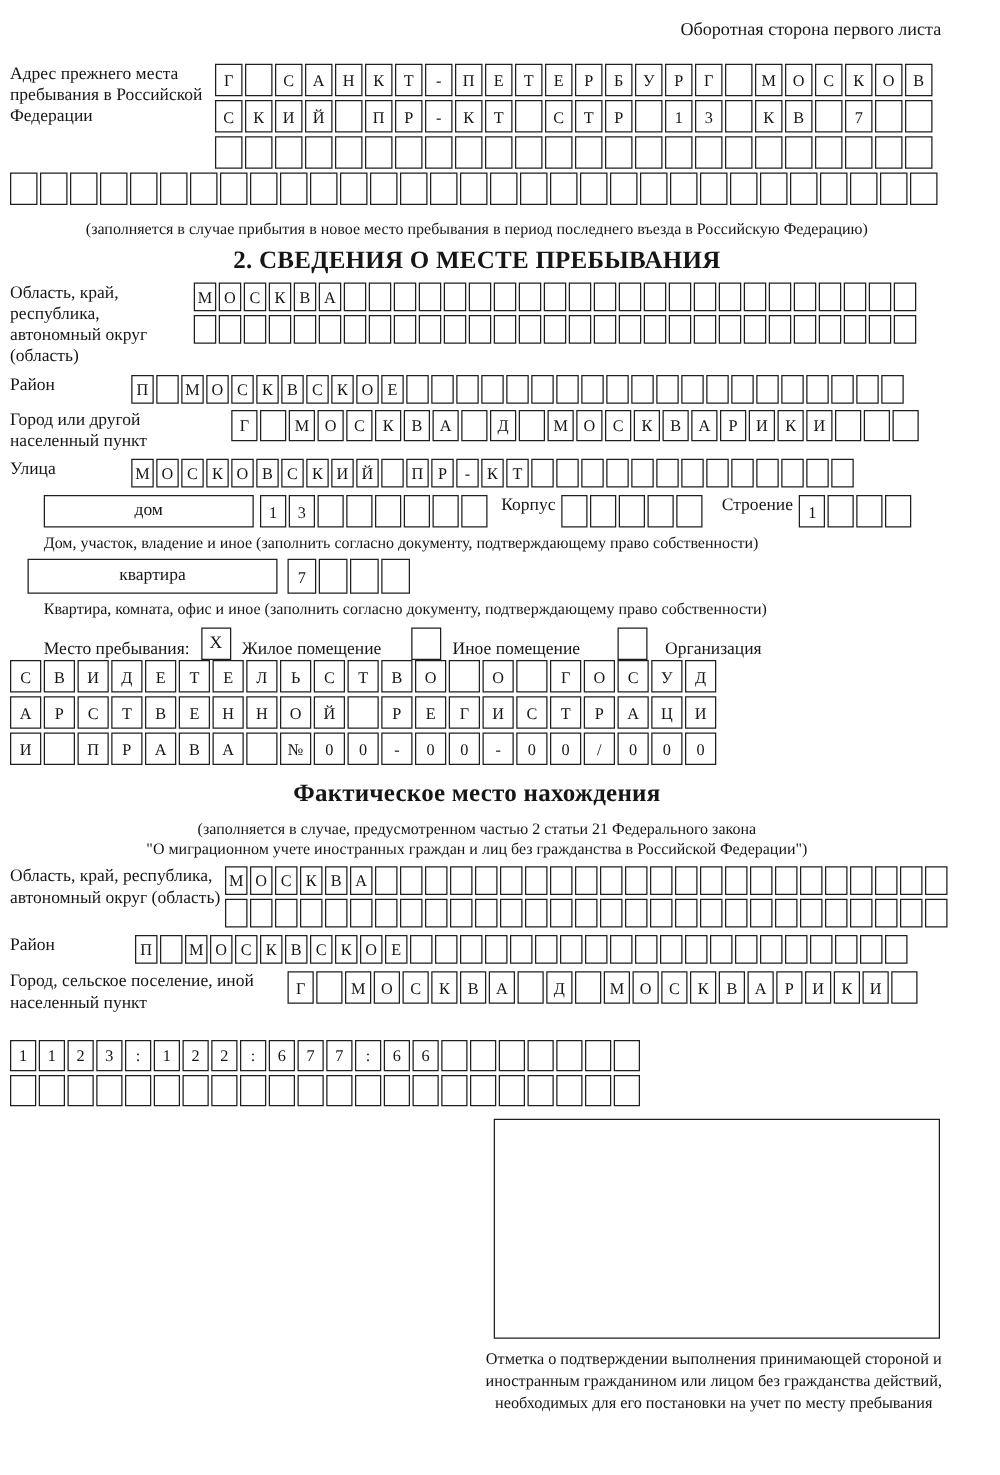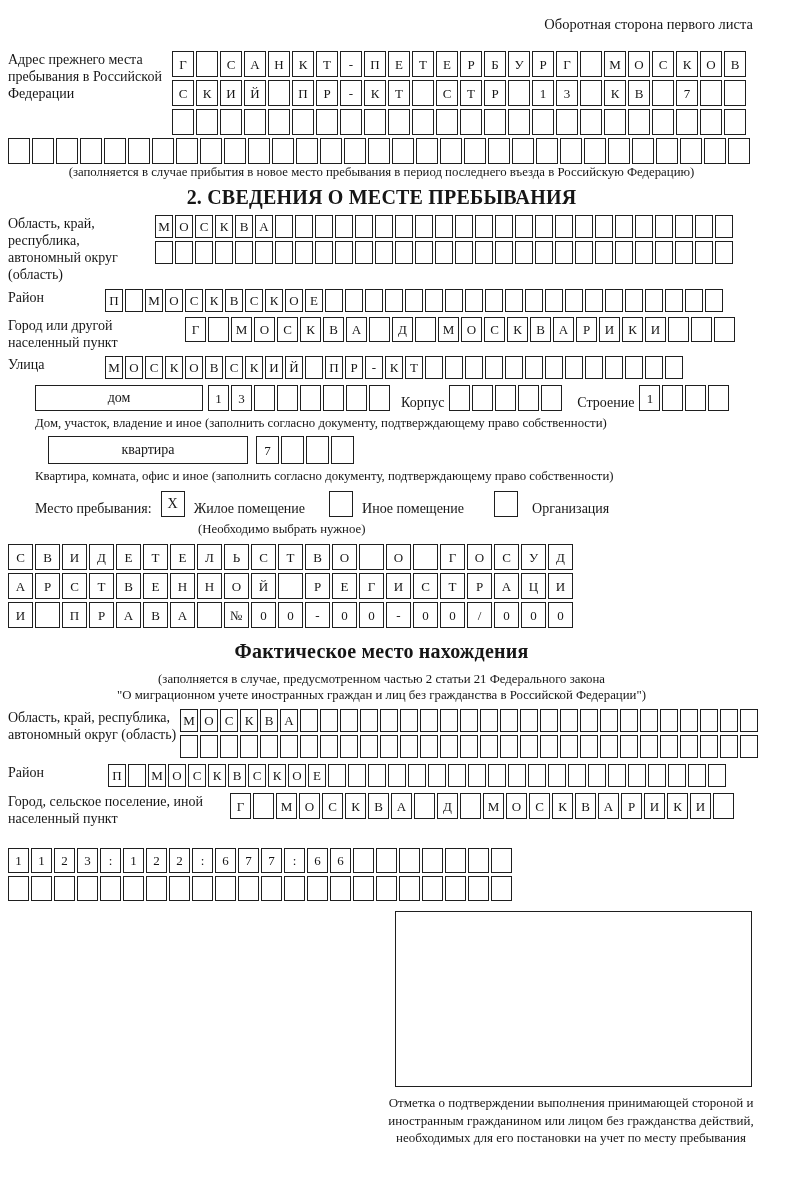--- a/index.html
+++ b/index.html
@@ -147,21 +147,21 @@
       <span class="cell"></span>
       <span class="cell"></span>
       <span class="cell"></span>
       <span class="cell"></span>
       <span class="cell"></span>
       <span class="cell"></span>
       <span class="cell"></span>
       <span class="cell"></span>
       <span class="cell"></span>
     </div>
-  <div class="note center" style="margin-top:0">(заполняется в случае прибытия в новое место пребывания в период последнего въезда в Российскую Федерацию)</div>
+  <div class="note center" style="margin-top:11px">(заполняется в случае прибытия в новое место пребывания в период последнего въезда в Российскую Федерацию)</div>
 
   <div class="sec-title" style="margin:6px 0 6px">2. СВЕДЕНИЯ О МЕСТЕ ПРЕБЫВАНИЯ</div>
 
   <div class="frow">
     <div class="lbl" style="width:147px">Область, край, республика, автономный округ (область)</div>
     <div class="rows">
       <div class="cells c-sm">
           <span class="cell">М</span>
           <span class="cell">О</span>
           <span class="cell">С</span>
@@ -321,21 +321,21 @@
         <span class="cell"></span>
         <span class="cell"></span>
         <span class="cell"></span>
         <span class="cell"></span>
         <span class="cell"></span>
         <span class="cell"></span>
         <span class="cell"></span>
       </div>
   </div>
 
-  <div class="frow" style="margin:6px 0 0 27px;align-items:flex-end">
+  <div class="frow" style="margin:6px 0 0 27px;align-items:flex-start">
     <div class="widebox" style="width:168px;height:26px">дом</div>
     <div class="cells c-dom" style="margin-left:5px">
         <span class="cell">1</span>
         <span class="cell">3</span>
         <span class="cell"></span>
         <span class="cell"></span>
         <span class="cell"></span>
         <span class="cell"></span>
         <span class="cell"></span>
         <span class="cell"></span>
@@ -351,41 +351,40 @@
     <div class="lbl" style="margin:0 5px 0 15px">Строение</div>
     <div class="cells c-dom">
         <span class="cell">1</span>
         <span class="cell"></span>
         <span class="cell"></span>
         <span class="cell"></span>
       </div>
   </div>
   <div class="note" style="margin:4px 0 5px 27px">Дом, участок, владение и иное (заполнить согласно документу, подтверждающему право собственности)</div>
 
-  <div class="frow" style="margin-left:40px;align-items:flex-start">
+  <div class="frow" style="margin-left:14px;align-items:flex-start">
     <div class="widebox" style="width:200px;height:28px">квартира</div>
     <div class="cells c-kv" style="margin-left:8px">
         <span class="cell">7</span>
         <span class="cell"></span>
         <span class="cell"></span>
         <span class="cell"></span>
       </div>
   </div>
   <div class="note" style="margin:4px 0 7px 27px">Квартира, комната, офис и иное (заполнить согласно документу, подтверждающему право собственности)</div>
 
   <div class="frow" style="margin-left:27px;align-items:flex-end">
     <span class="lbl">Место пребывания:</span>
     <div class="checkbox" style="margin-left:9px">X</div>
     <span class="lbl" style="margin-left:9px">Жилое помещение</span>
     <div class="checkbox" style="margin-left:24px"></div>
     <span class="lbl" style="margin-left:9px">Иное помещение</span>
     <div class="checkbox" style="margin-left:30px"></div>
     <span class="lbl" style="margin-left:14px">Организация</span>
   </div>
-  <div class="note" style="margin:4px 0 7px 190px">(Необходимо выбрать нужное)</div>
 
   <div class="frow">
     <div class="rows">
       <div class="cells c-doc">
           <span class="cell">С</span>
           <span class="cell">В</span>
           <span class="cell">И</span>
           <span class="cell">Д</span>
           <span class="cell">Е</span>
           <span class="cell">Т</span>

